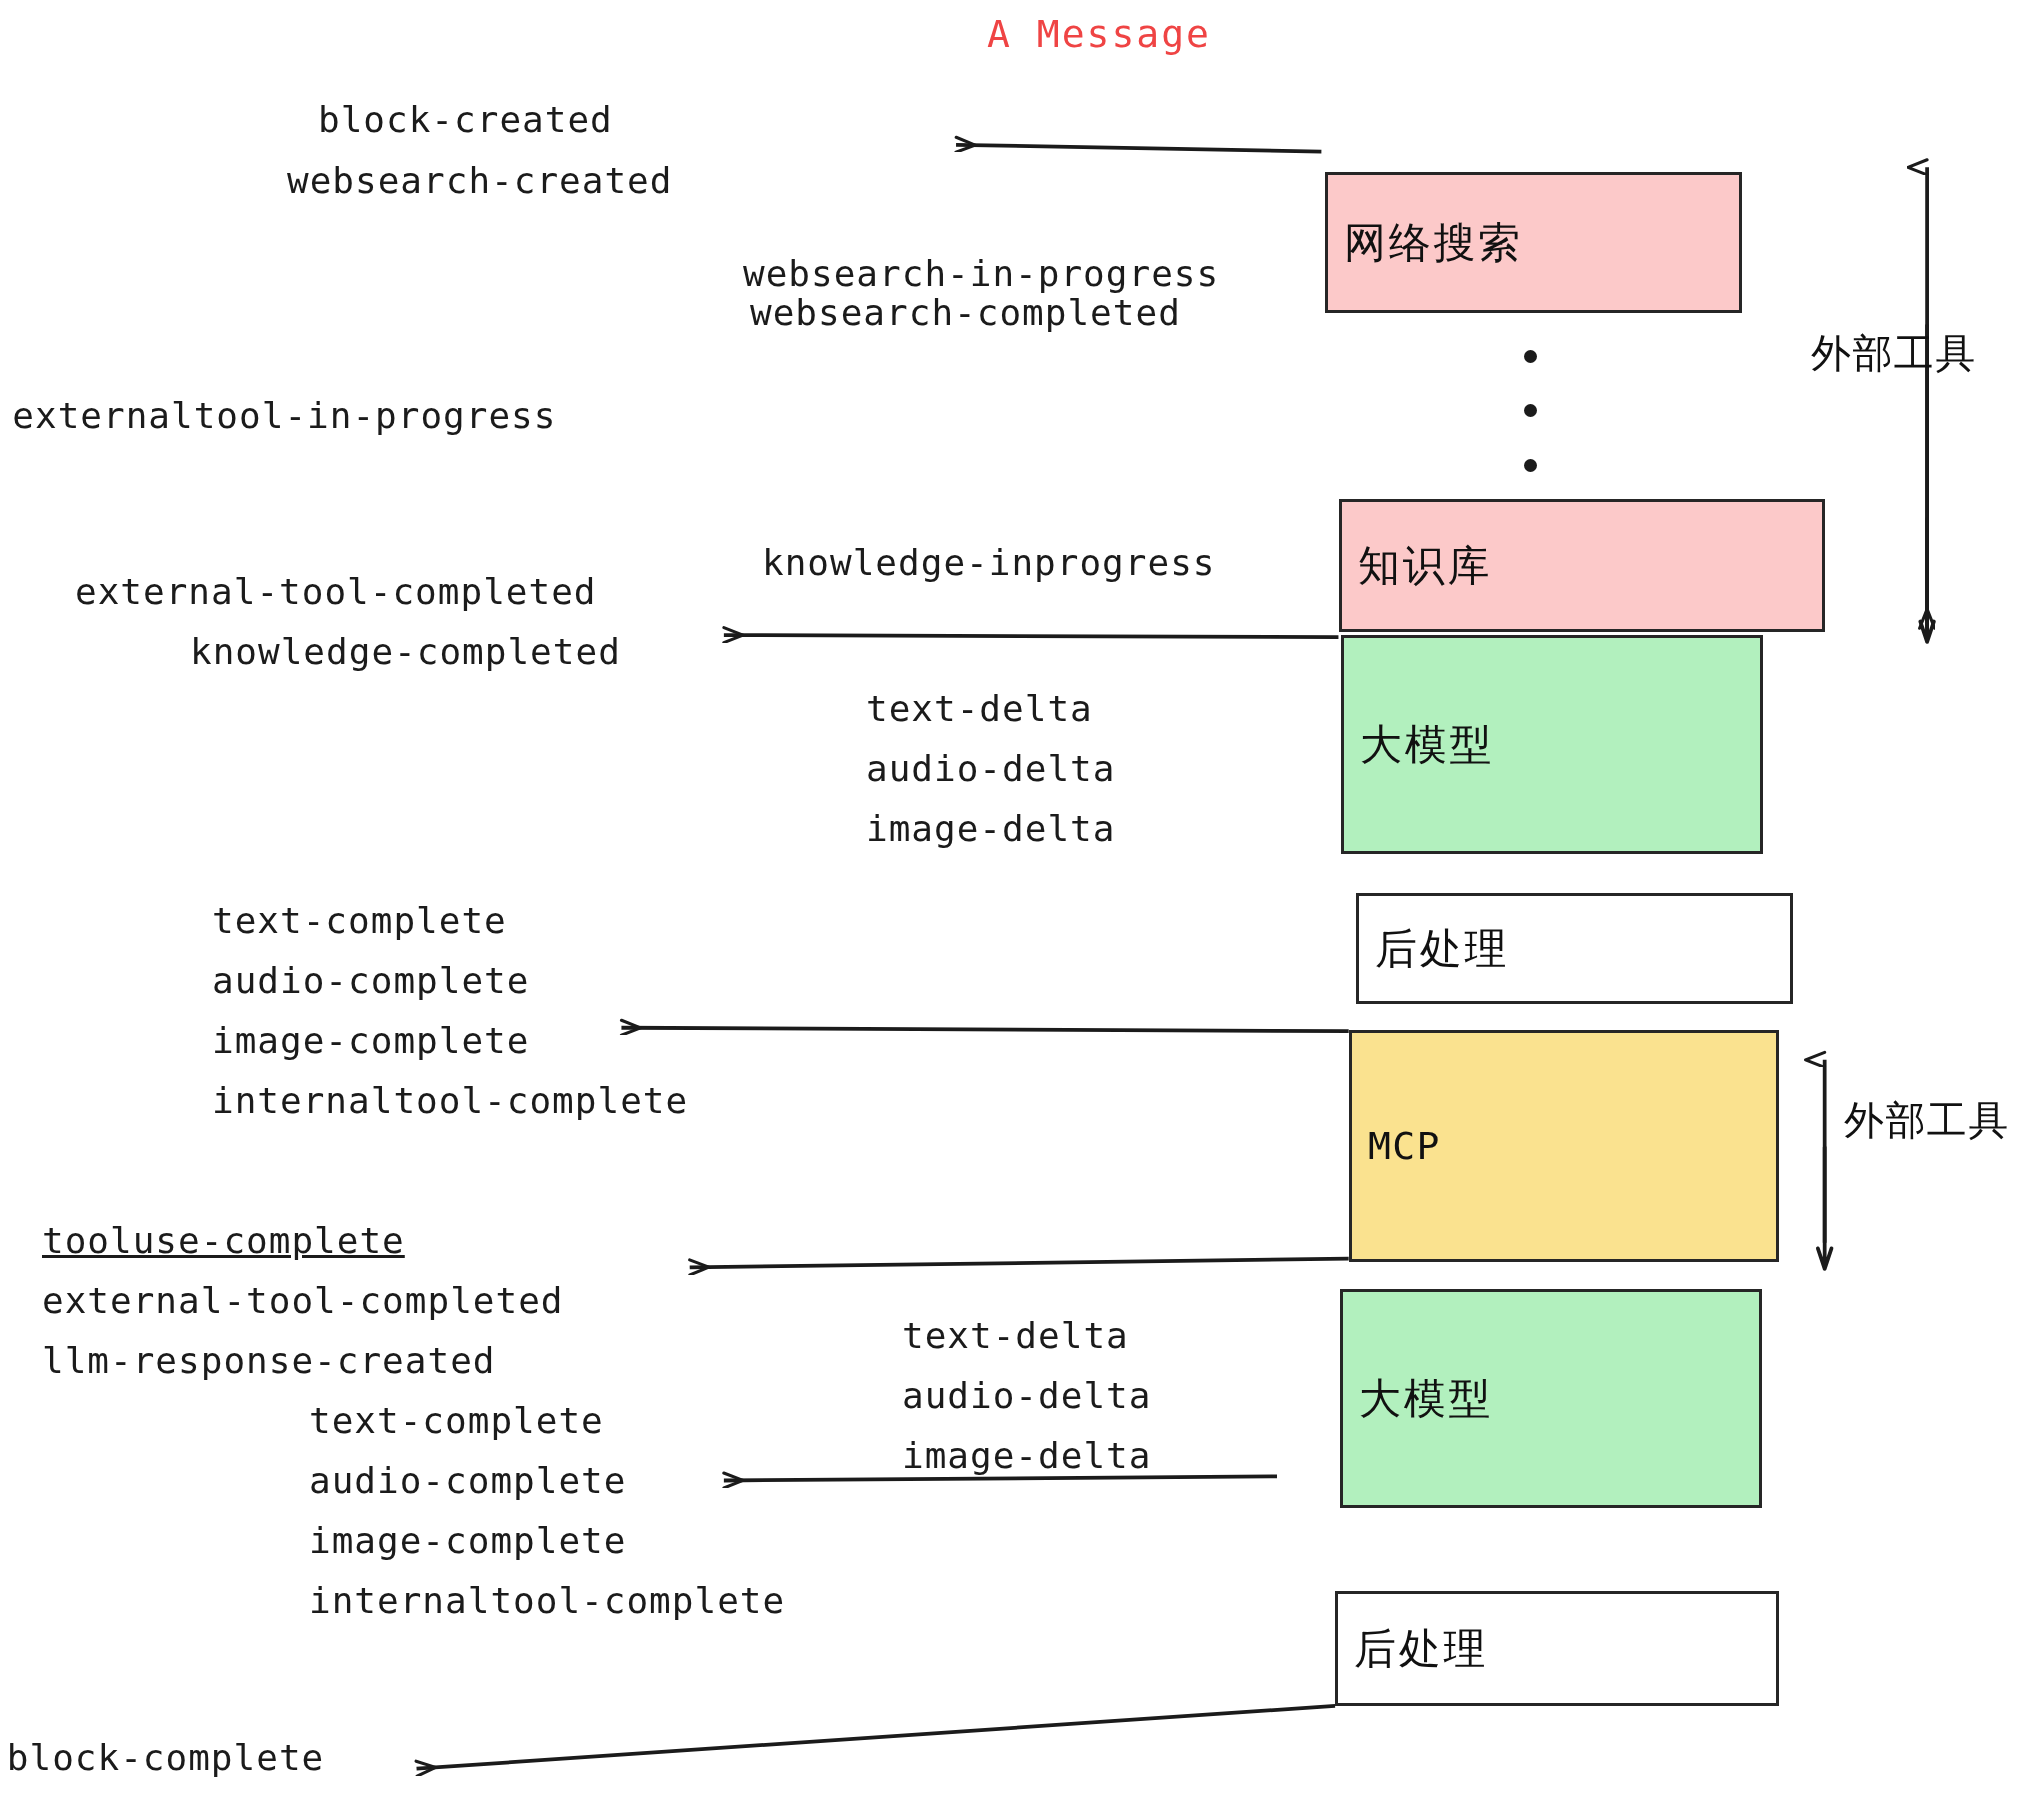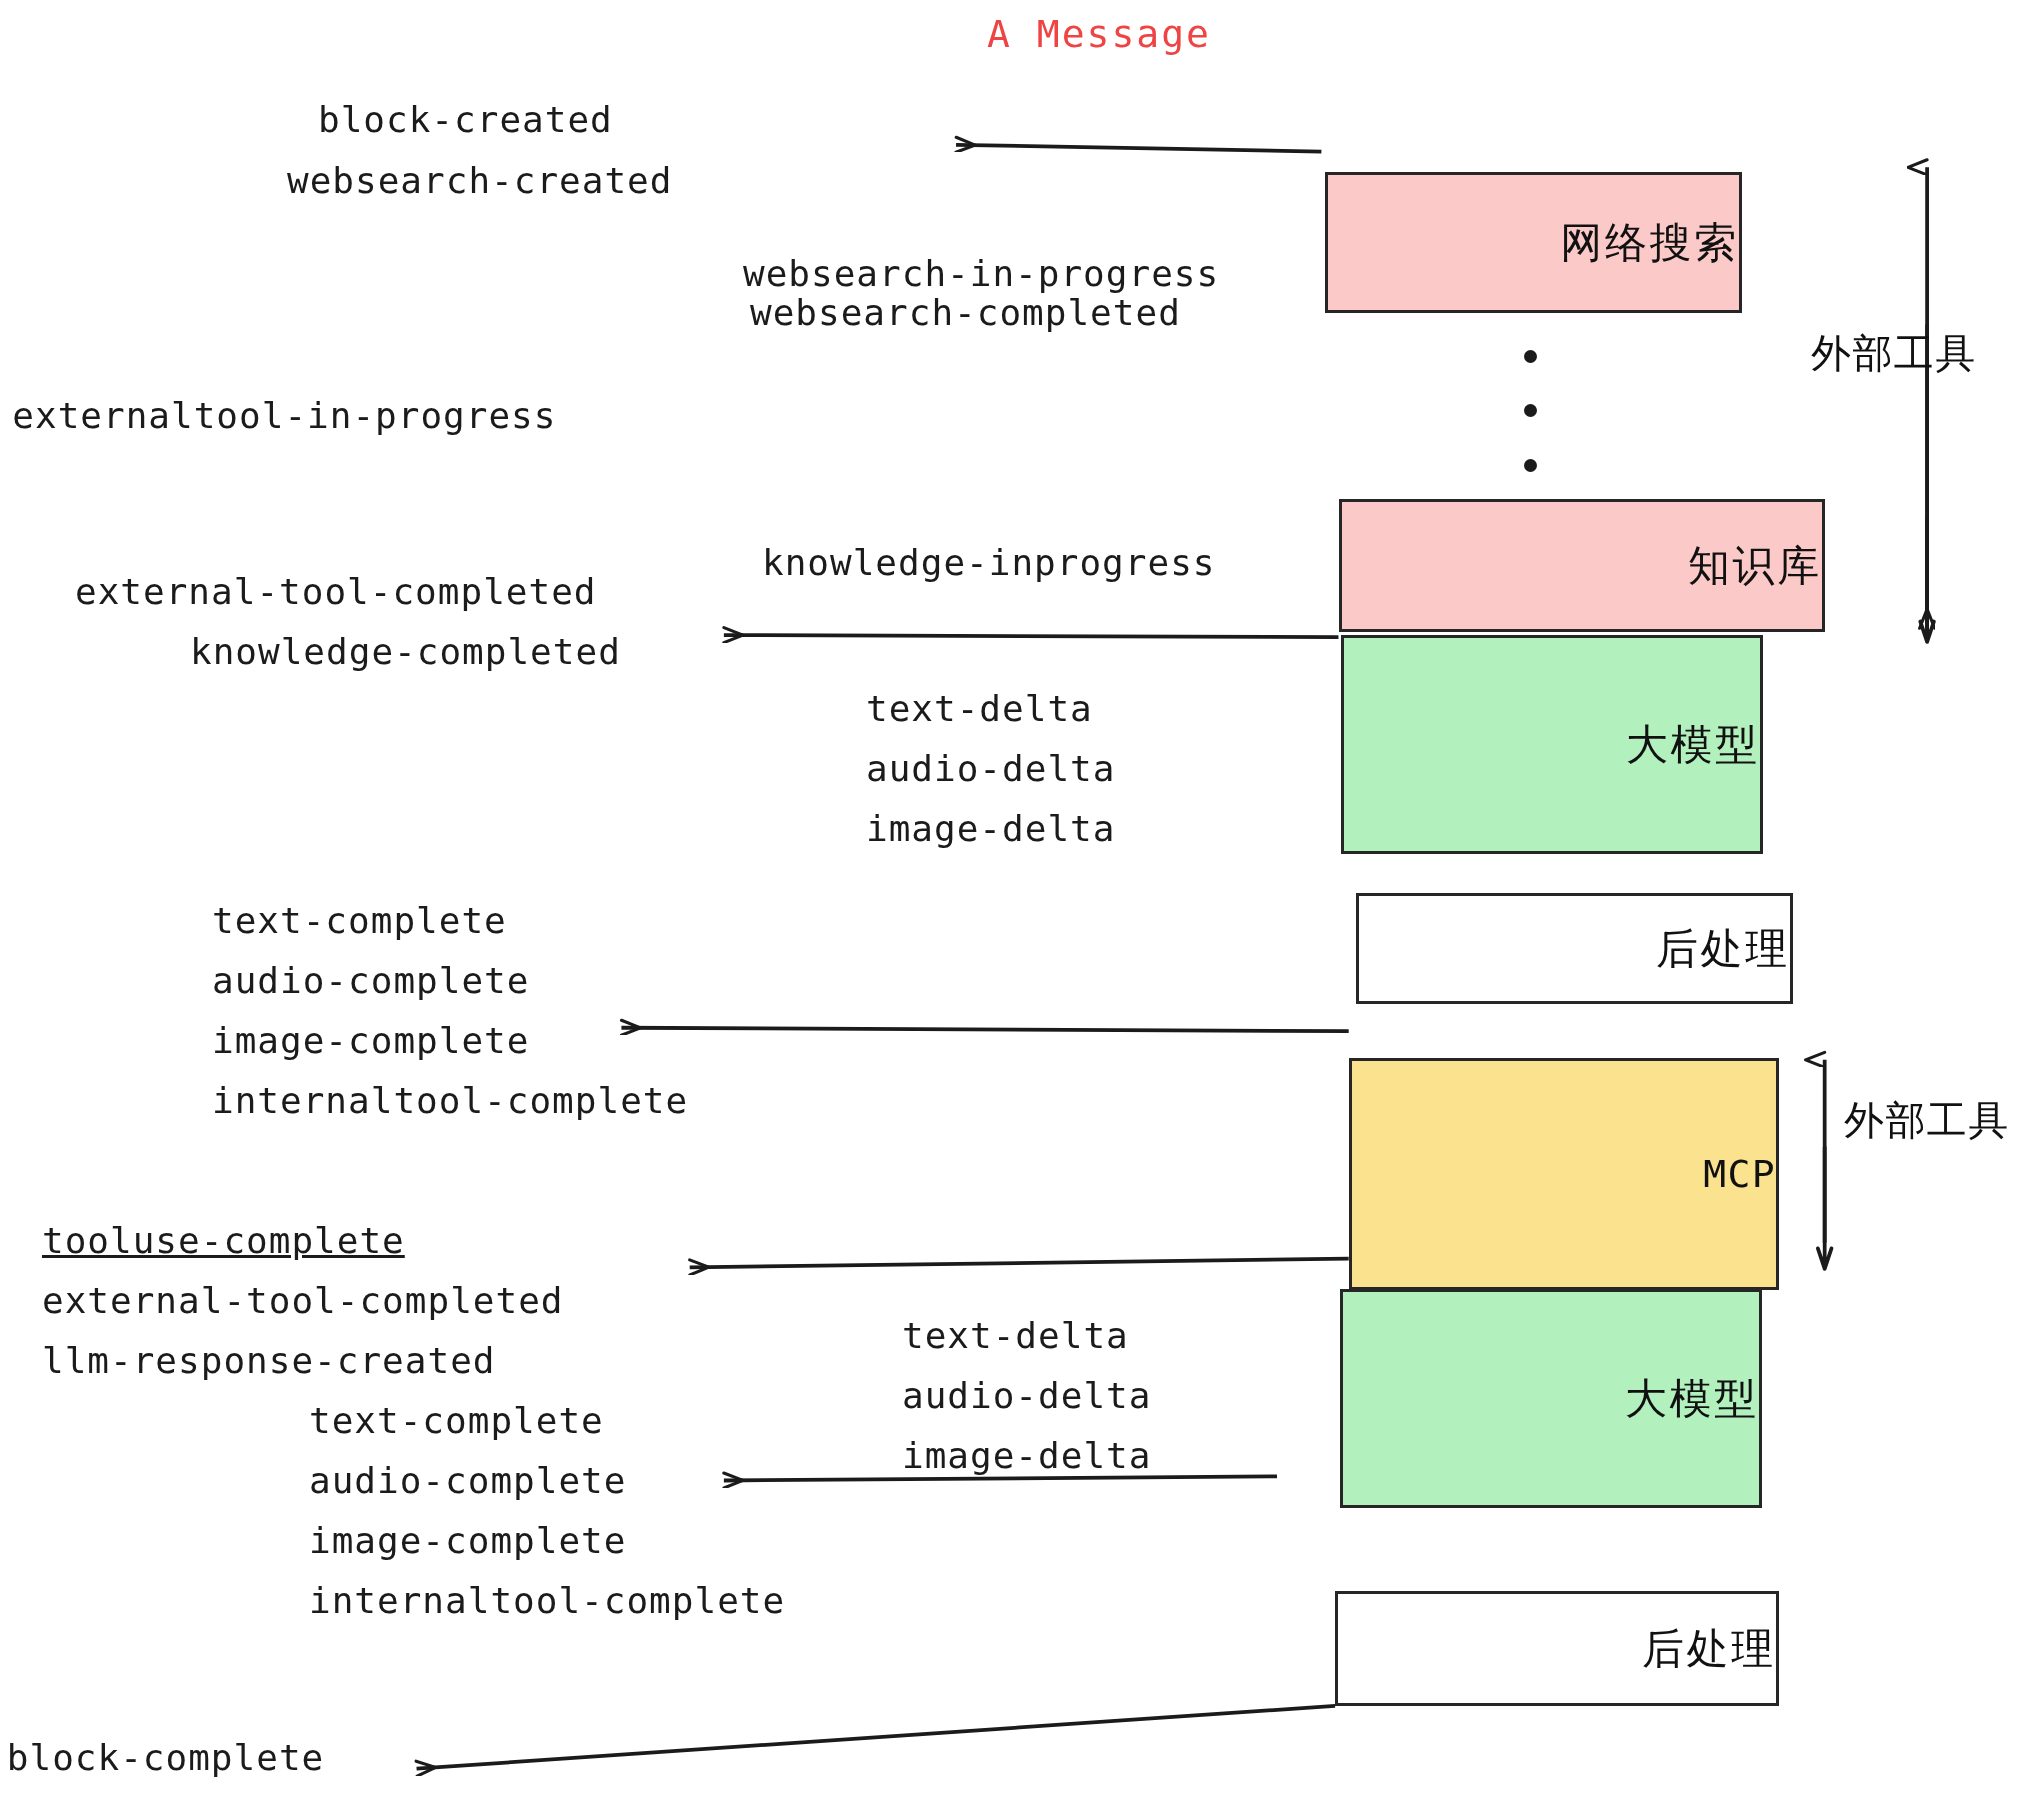--- a/index.html
+++ b/index.html
@@ -32,25 +32,26 @@
     letter-spacing:2px;
     line-height:1;
   }
   
   .node{
     position:absolute;
     box-sizing:border-box;
     border:3.4px solid #262626;
     display:flex;
     align-items:center;
-    justify-content:flex-end;
+    justify-content:flex-start;
     color:#111111;
     font-family:"DejaVu Sans","Liberation Sans",sans-serif;
     font-size:42px;
     letter-spacing:2.7px;
+    padding-left:16px;
   }
   .node.mono{
     font-family:"DejaVu Sans Mono","Liberation Mono",monospace;
     font-size:38px;
     letter-spacing:1.4px;
   }
   
   .side-label{
     position:absolute;
     white-space:nowrap;
@@ -124,21 +125,21 @@
   </div>
 
   <div class="node" style="left:1341px; top:635px; width:422px; height:219px; background:#B2F0BE;">
     <span>大模型</span>
   </div>
 
   <div class="node" style="left:1356px; top:893px; width:437px; height:111px; background:#FFFFFF;">
     <span>后处理</span>
   </div>
 
-  <div class="node mono" style="left:1349px; top:1030px; width:430px; height:232px; background:#FAE28F;margin-top:28px;">
+  <div class="node mono" style="left:1349px; top:1030px; width:430px; height:232px; background:#FAE28F;">
     <span>MCP</span>
   </div>
 
   <div class="node" style="left:1340px; top:1289px; width:422px; height:219px; background:#B2F0BE;">
     <span>大模型</span>
   </div>
 
   <div class="node" style="left:1335px; top:1591px; width:444px; height:115px; background:#FFFFFF;">
     <span>后处理</span>
   </div>

